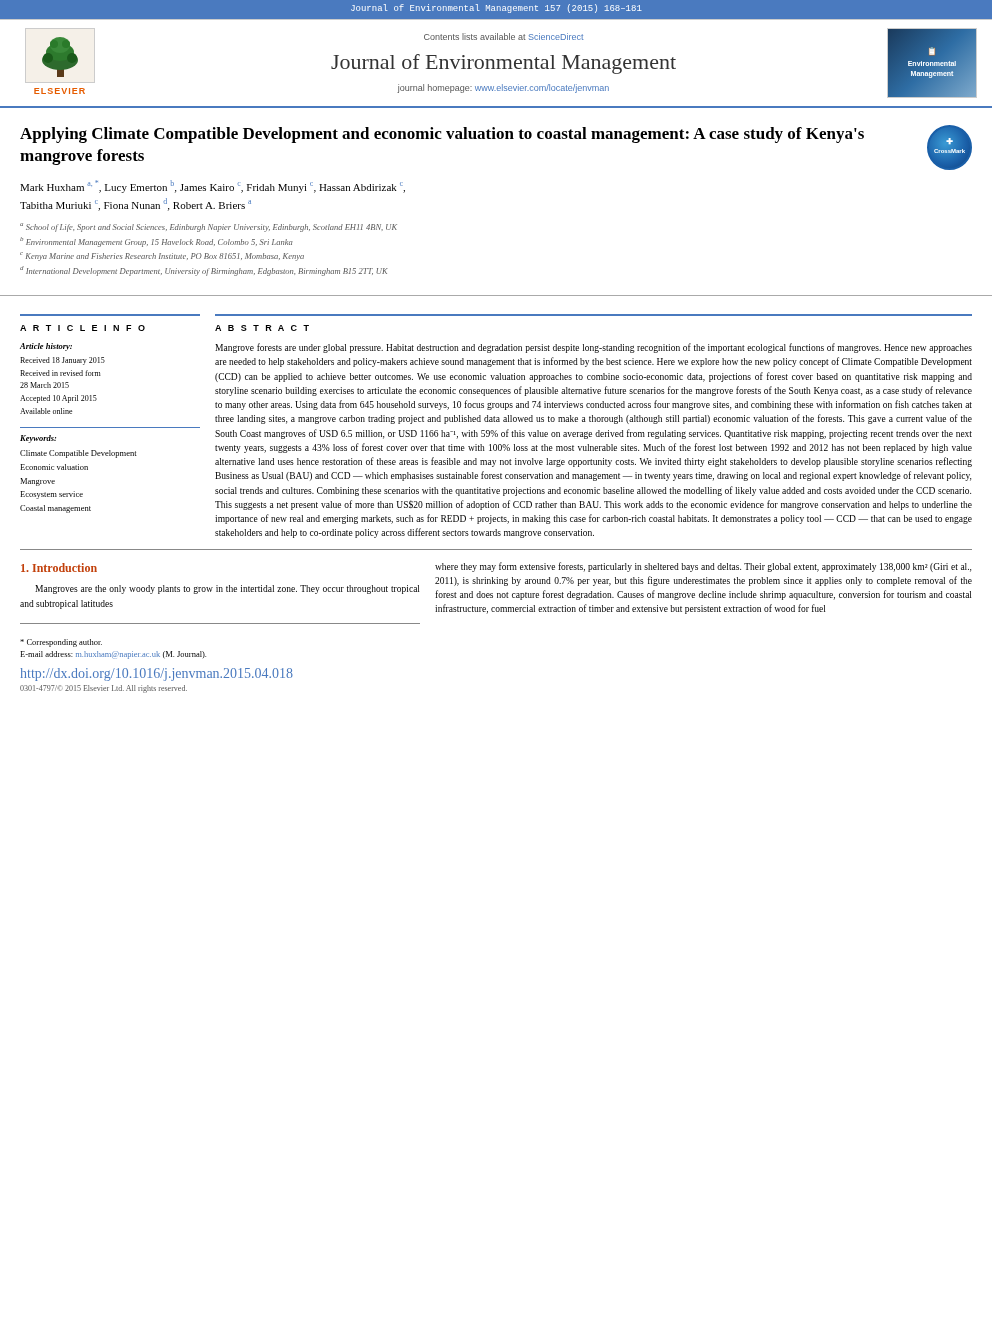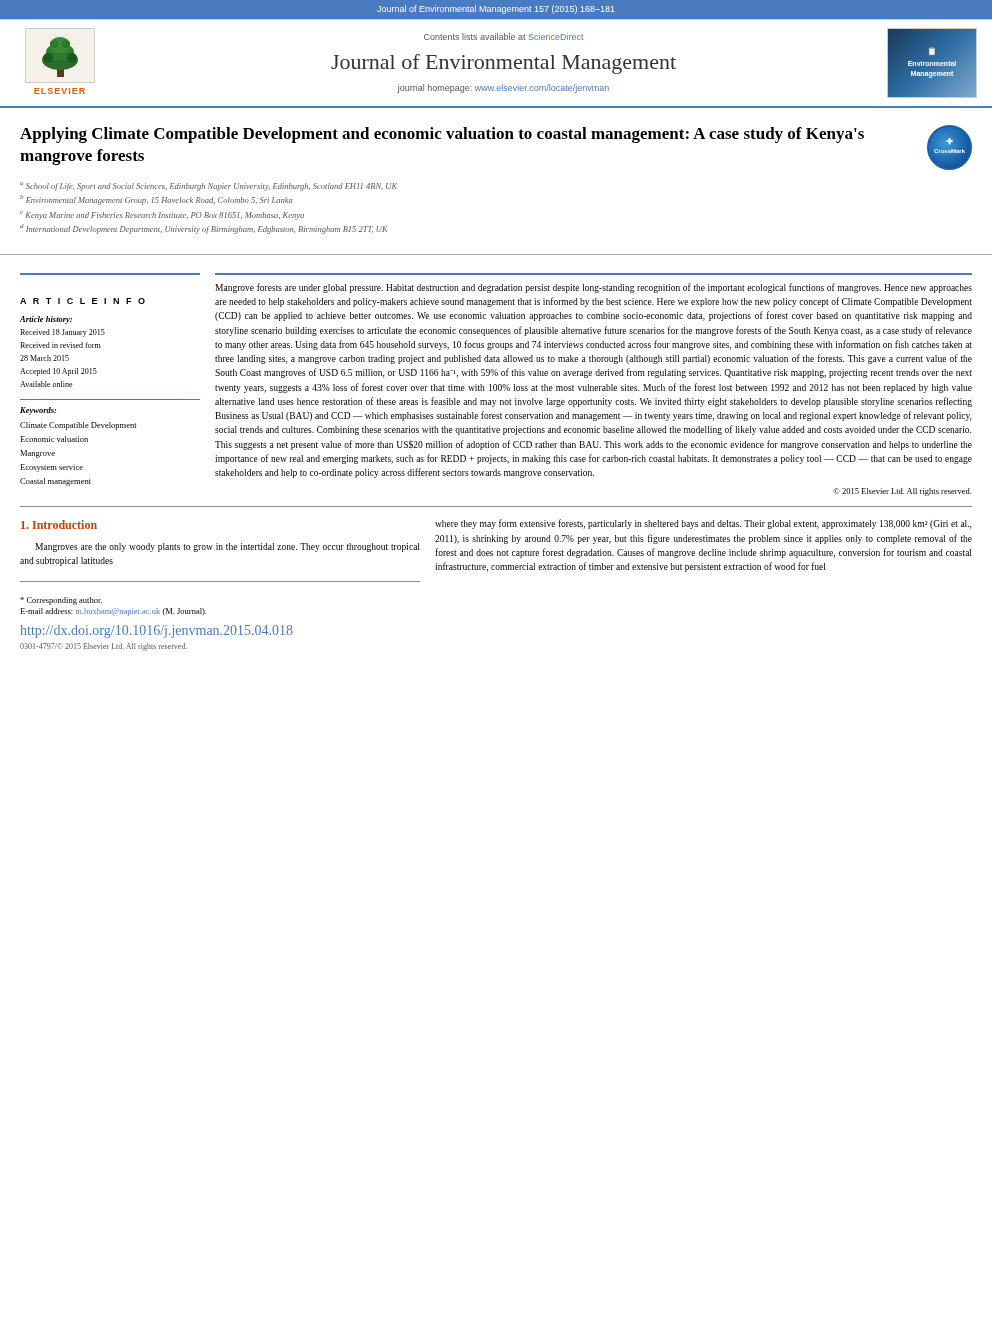--- a/index.html
+++ b/index.html
@@ -17,21 +17,21 @@
       position: relative;
       overflow: hidden;
     }
     
     .top-bar {
       background: #4a7abf;
       color: #fff;
       text-align: center;
       font-size: 9px;
       padding: 3px 0;
-      font-family: Liberation Sans, sans-serif;
+      font-family: Liberation Mono, monospace;
     }
     
     .journal-header {
       display: flex;
       align-items: center;
       padding: 8px 15px;
       border-bottom: 2px solid #4a7abf;
       border-top: 1px solid #ccc;
       background: #fff;
     }
@@ -181,21 +181,21 @@
     .section-label {
       font-family: Arial, sans-serif;
       font-size: 9px;
       font-weight: bold;
       letter-spacing: 2px;
       color: #000;
       margin-bottom: 6px;
     }
     .article-info-box {
       border-top: 2px solid #4a7abf;
-      padding-top: 20px;
+      padding-top: 6px;
       margin-bottom: 10px;
     }
     .info-subsection {
       font-size: 8.5px;
       margin-bottom: 8px;
     }
     .info-subsection .sub-label {
       font-style: italic;
       font-weight: bold;
       font-size: 8.5px;
@@ -337,20 +337,24 @@
   <div class="article-content">
     <div class="article-title-row">
       <div class="article-title">Applying Climate Compatible Development and economic valuation to coastal management: A case study of Kenya's mangrove forests</div>
       <div class="crossmark-badge">
         <div class="crossmark-circle">
           <div class="crossmark-text">✚<br><span style="font-size:6px;">CrossMark</span></div>
         </div>
       </div>
     </div>
 
+    <div class="authors">
+      Mark Huxham <sup>a, *</sup>, Lucy Emerton <sup>b</sup>, James Kairo <sup>c</sup>, Fridah Munyi <sup>c</sup>, Hassan Abdirizak <sup>c</sup>,<br>
+      Tabitha Muriuki <sup>c</sup>, Fiona Nunan <sup>d</sup>, Robert A. Briers <sup>a</sup>
+    </div>
 
     <div class="affiliations">
       <sup>a</sup> School of Life, Sport and Social Sciences, Edinburgh Napier University, Edinburgh, Scotland EH11 4BN, UK<br>
       <sup>b</sup> Environmental Management Group, 15 Havelock Road, Colombo 5, Sri Lanka<br>
       <sup>c</sup> Kenya Marine and Fisheries Research Institute, PO Box 81651, Mombasa, Kenya<br>
       <sup>d</sup> International Development Department, University of Birmingham, Edgbaston, Birmingham B15 2TT, UK
     </div>
   </div>
 
   <div class="two-col">
@@ -372,22 +376,22 @@
           <div class="keyword-item">Economic valuation</div>
           <div class="keyword-item">Mangrove</div>
           <div class="keyword-item">Ecosystem service</div>
           <div class="keyword-item">Coastal management</div>
         </div>
       </div>
     </div>
 
     <div class="right-col">
       <div class="abstract-section">
+        <div class="section-label">A B S T R A C T</div>
         <div class="abstract-text">Mangrove forests are under global pressure. Habitat destruction and degradation persist despite long-standing recognition of the important ecological functions of mangroves. Hence new approaches are needed to help stakeholders and policy-makers achieve sound management that is informed by the best science. Here we explore how the new policy concept of Climate Compatible Development (CCD) can be applied to achieve better outcomes. We use economic valuation approaches to combine socio-economic data, projections of forest cover based on quantitative risk mapping and storyline scenario building exercises to articulate the economic consequences of plausible alternative future scenarios for the mangrove forests of the South Kenya coast, as a case study of relevance to many other areas. Using data from 645 household surveys, 10 focus groups and 74 interviews conducted across four mangrove sites, and combining these with information on fish catches taken at three landing sites, a mangrove carbon trading project and published data allowed us to make a thorough (although still partial) economic valuation of the forests. This gave a current value of the South Coast mangroves of USD 6.5 million, or USD 1166 ha⁻¹, with 59% of this value on average derived from regulating services. Quantitative risk mapping, projecting recent trends over the next twenty years, suggests a 43% loss of forest cover over that time with 100% loss at the most vulnerable sites. Much of the forest lost between 1992 and 2012 has not been replaced by high value alternative land uses hence restoration of these areas is feasible and may not involve large opportunity costs. We invited thirty eight stakeholders to develop plausible storyline scenarios reflecting Business as Usual (BAU) and CCD — which emphasises sustainable forest conservation and management — in twenty years time, drawing on local and regional expert knowledge of relevant policy, social trends and cultures. Combining these scenarios with the quantitative projections and economic baseline allowed the modelling of likely value added and costs avoided under the CCD scenario. This suggests a net present value of more than US$20 million of adoption of CCD rather than BAU. This work adds to the economic evidence for mangrove conservation and helps to underline the importance of new real and emerging markets, such as for REDD + projects, in making this case for carbon-rich coastal habitats. It demonstrates a policy tool — CCD — that can be used to engage stakeholders and help to co-ordinate policy across different sectors towards mangrove conservation.</div>
-        <div class="copyright-line">© 2015 Elsevier Ltd. All rights reserved.</div>
       </div>
     </div>
   </div>
 
   <hr class="divider" style="margin: 0 20px;">
 
   <div class="intro-section">
     <div class="intro-left">
       <div class="section-number-title">
         <span>1.</span>

